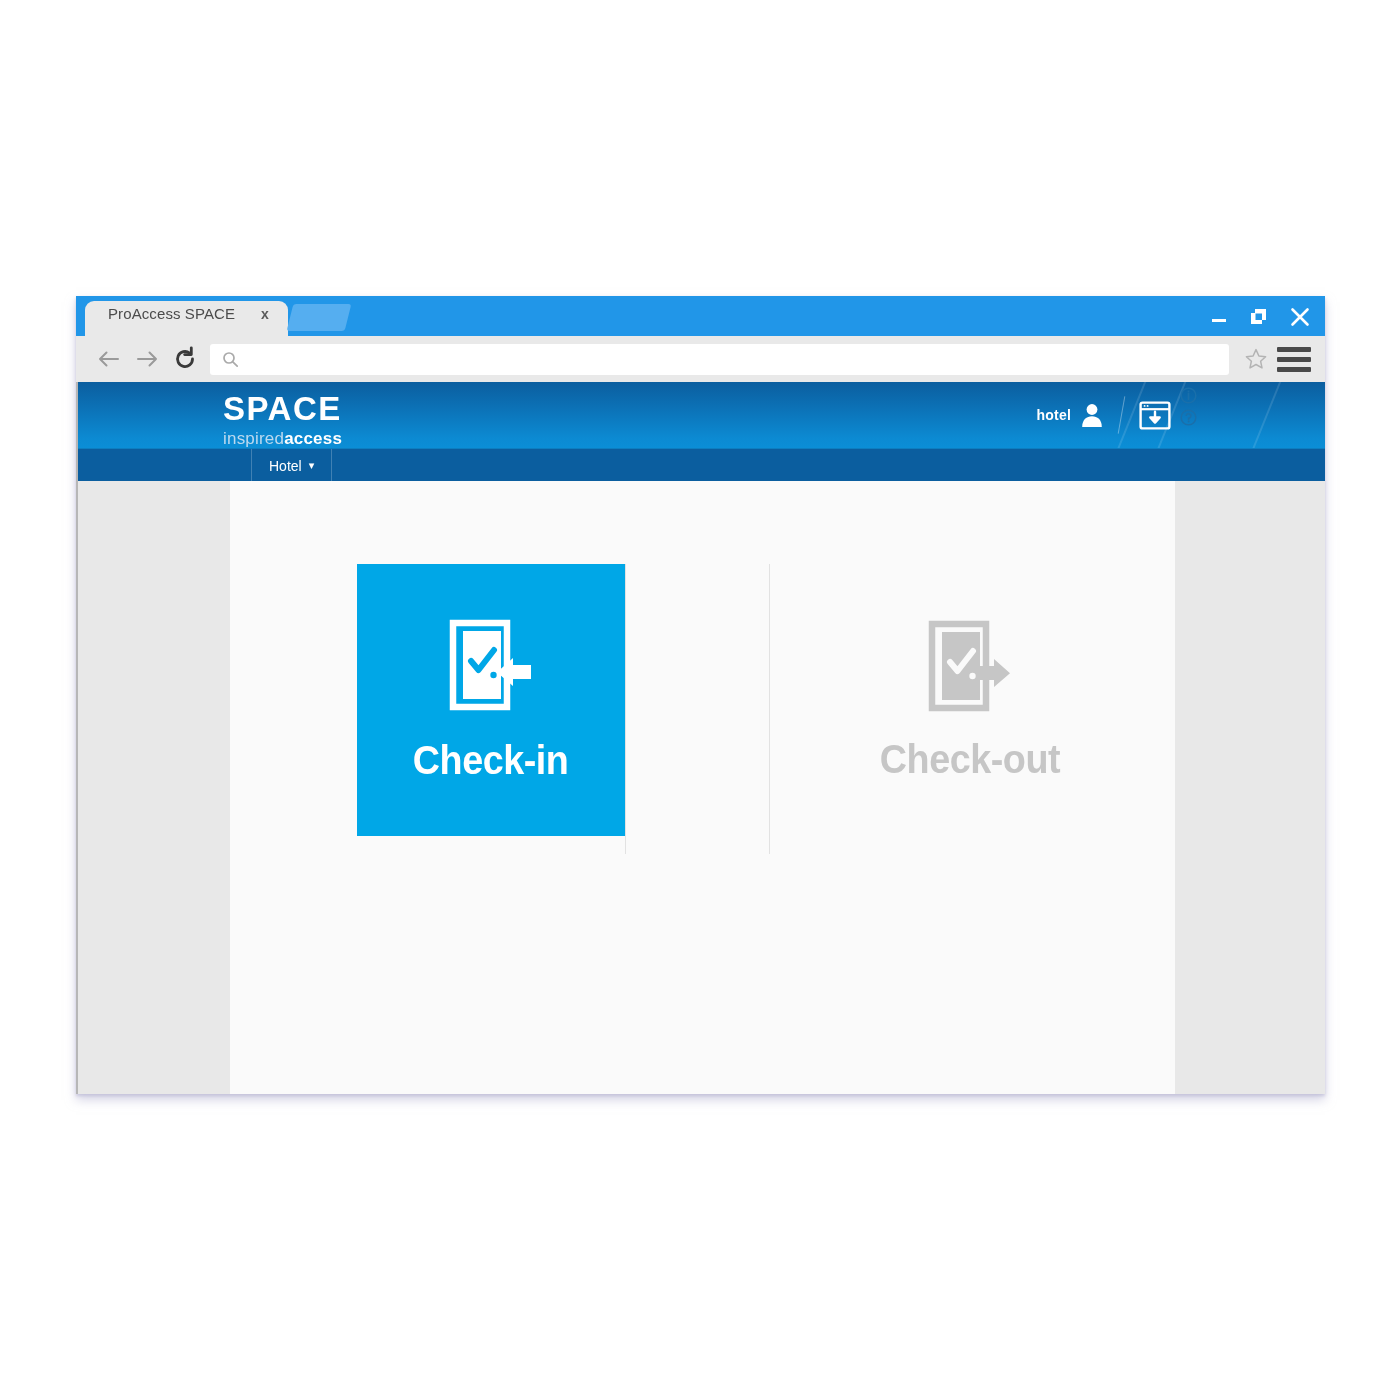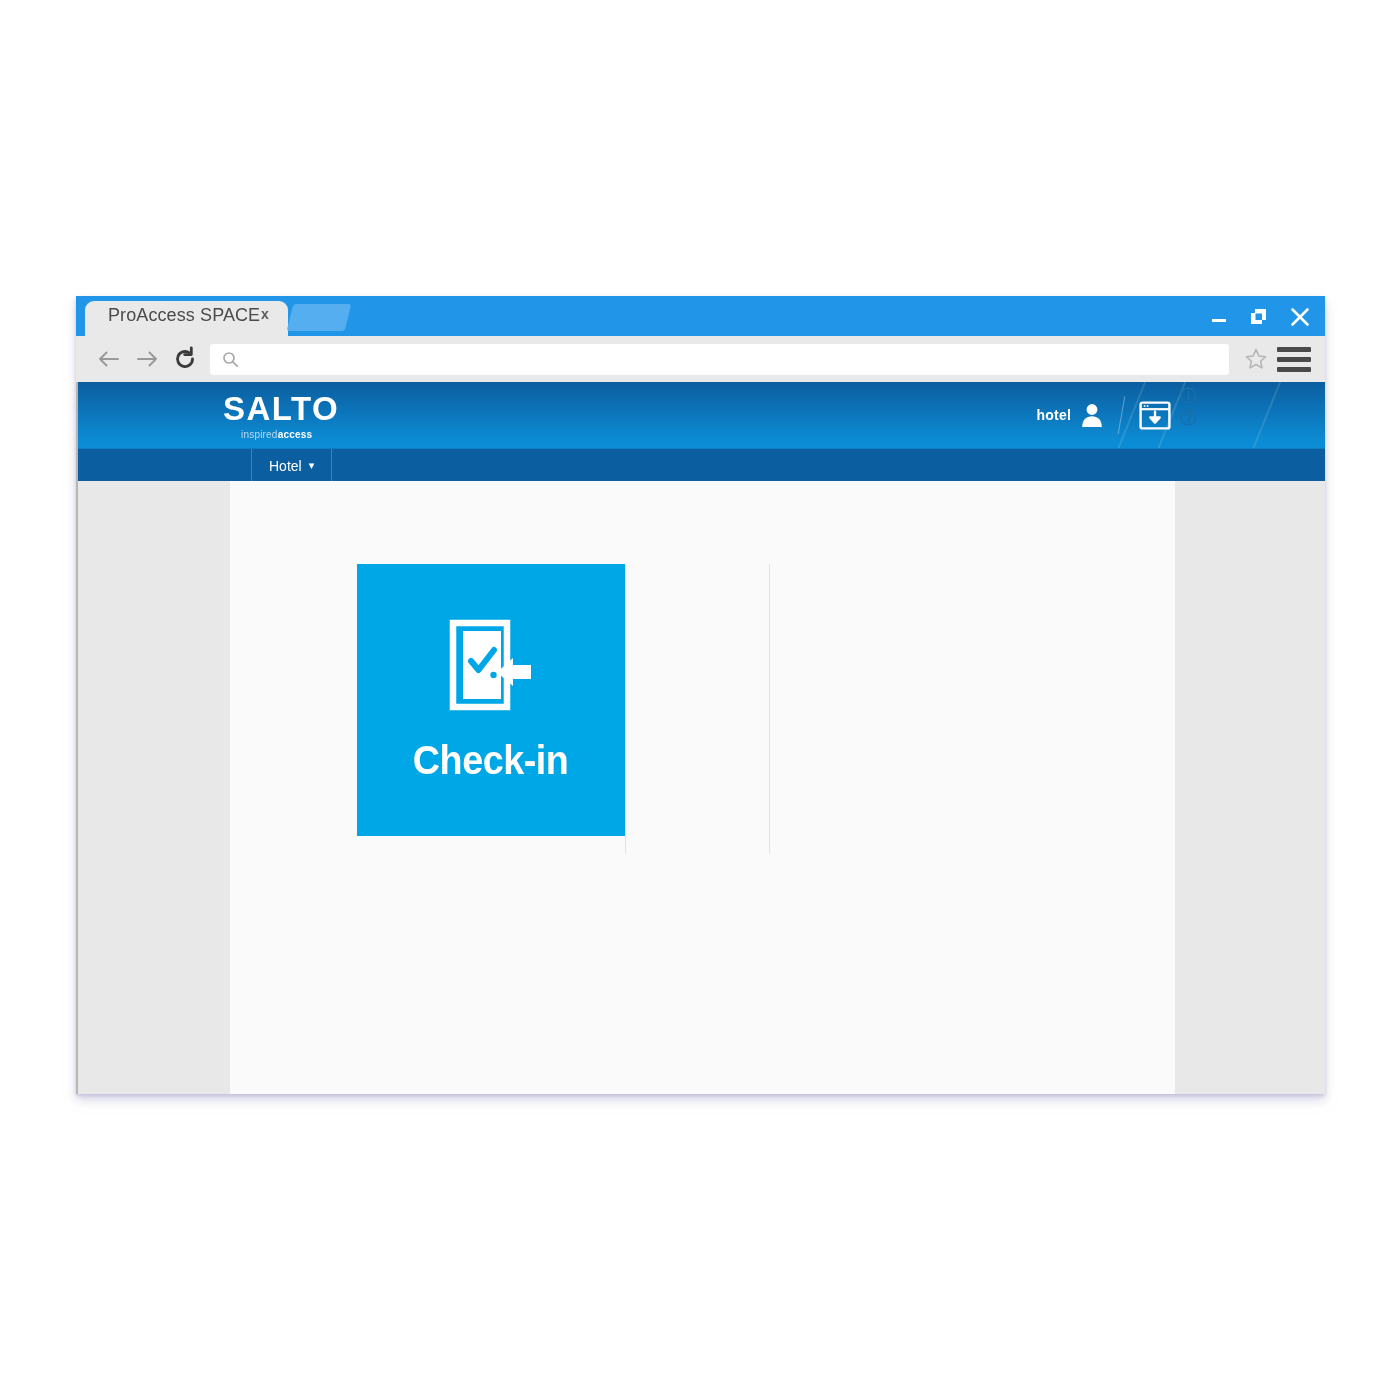--- a/index.html
+++ b/index.html
@@ -37,21 +37,21 @@
     top: 5px;
     width: 203px;
     height: 35px;
     border-radius: 9px 9px 0 0;
     background: #e9e9e9;
   }
   #tab-title {
     position: absolute;
     left: 32px;
     top: 305px;
-    font-size: 18px;
+    font-size: 15px;
     color: #4b4b4b;
     letter-spacing: 0.1px;
     white-space: nowrap;
   }
   #tab-close-icon {
     position: absolute;
     left: 185px;
     top: 306px;
     font-size: 14px;
     font-weight: bold;
@@ -150,25 +150,24 @@
     user-select: none;
   }
   #salto-wordmark {
     font-size: 33px;
     font-weight: bold;
     letter-spacing: 1.5px;
     line-height: 1;
     font-family: "Liberation Sans", sans-serif;
   }
   #salto-tagline {
-    font-size: 10px;
+    font-size: 17px;
     letter-spacing: 0.2px;
     margin-top: 4px;
     color: #ffffff;
-    margin-left: 18px;
   }
   #salto-tagline b { font-weight: bold; }
   #salto-tagline .light { color: #bcd9ef; font-weight: normal; }
 
   #header-actions {
     position: absolute;
     right: 154px;
     top: 16px;
     display: flex;
     align-items: center;
@@ -376,21 +375,21 @@
   </div>
 
   <div id="viewport">
 
     <div id="salto-header">
       <div class="diag" style="left:1050px;"></div>
       <div class="diag" style="left:1185px;"></div>
       <div class="diag" style="left:1086px;height:120px;top:-10px;"></div>
 
       <div id="salto-logo">
-        <div id="salto-wordmark">SALTO</div>
+        <div id="salto-wordmark">SPACE</div>
         <div id="salto-tagline"><span class="light">inspired</span><b>access</b></div>
       </div>
 
       <div id="header-actions">
         <span id="user-label">hotel</span>
         <svg id="user-icon" width="24" height="26" viewBox="0 0 24 26">
           <circle cx="12" cy="7.5" r="5.4" fill="#ffffff"></circle>
           <path d="M2.2 25 C2.2 17.6 6.6 14.3 12 14.3 C17.4 14.3 21.8 17.6 21.8 25 Z" fill="#ffffff"></path>
         </svg>
         <div id="header-divider"></div>
@@ -442,18 +441,28 @@
             <path d="M96 48 L96 62 L78 62 L78 69 L62 55.2 L78 41 L78 48 Z" fill="#ffffff"></path>
           </svg>
           <div id="tile-checkin-label">Check-in</div>
         </div>
 
         <div id="secondary-column">
 
 
         </div>
 
+        <div id="tile-checkout">
+          <svg width="112" height="104" viewBox="0 0 112 104">
+            <rect x="18" y="6" width="54" height="84" fill="none" stroke="#c6c6c6" stroke-width="6.5"></rect>
+            <rect x="28" y="14" width="38" height="68" fill="#c6c6c6"></rect>
+            <path d="M36 44 L43.5 53 L59 33" stroke="#fafafa" stroke-width="6" fill="none" stroke-linecap="round" stroke-linejoin="round"></path>
+            <circle cx="58.5" cy="58" r="3.2" fill="#fafafa"></circle>
+            <path d="M62 48 L62 62 L80 62 L80 69 L96 55.2 L80 41 L80 48 Z" fill="#c6c6c6"></path>
+          </svg>
+          <div id="tile-checkout-label">Check-out</div>
+        </div>
 
       </div>
     </div>
 
   </div>
 </div>
 
 </body></html>

